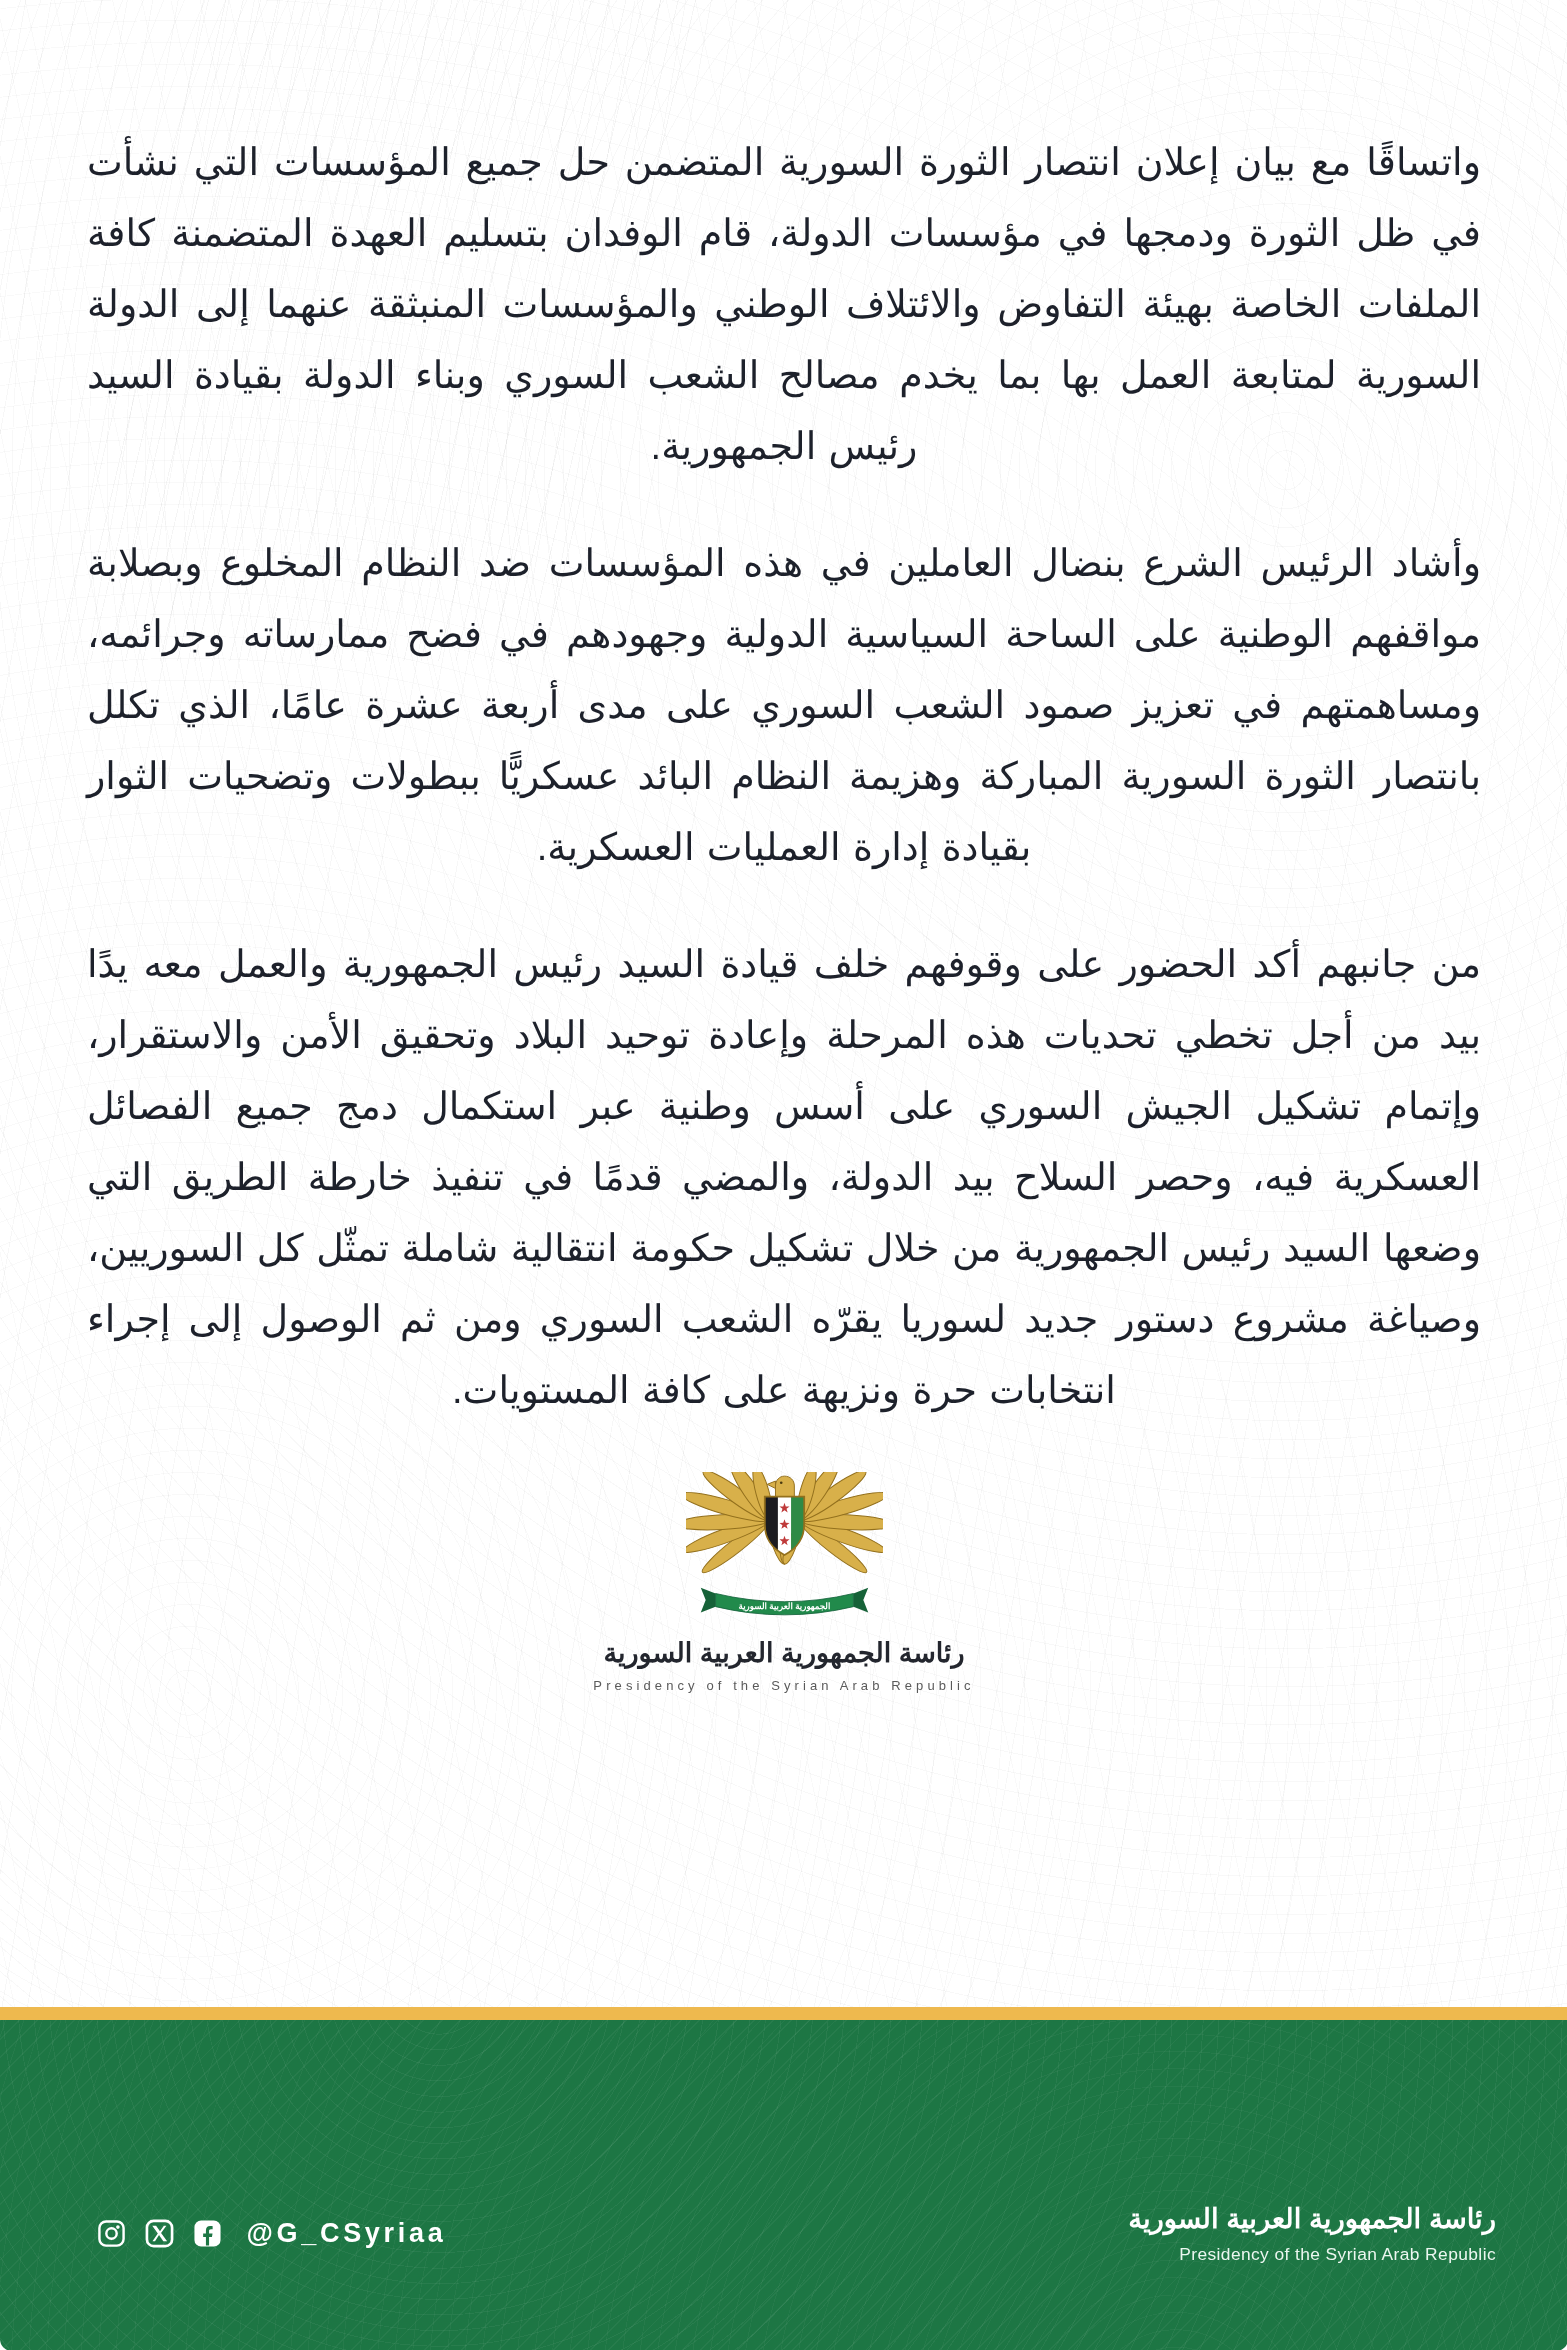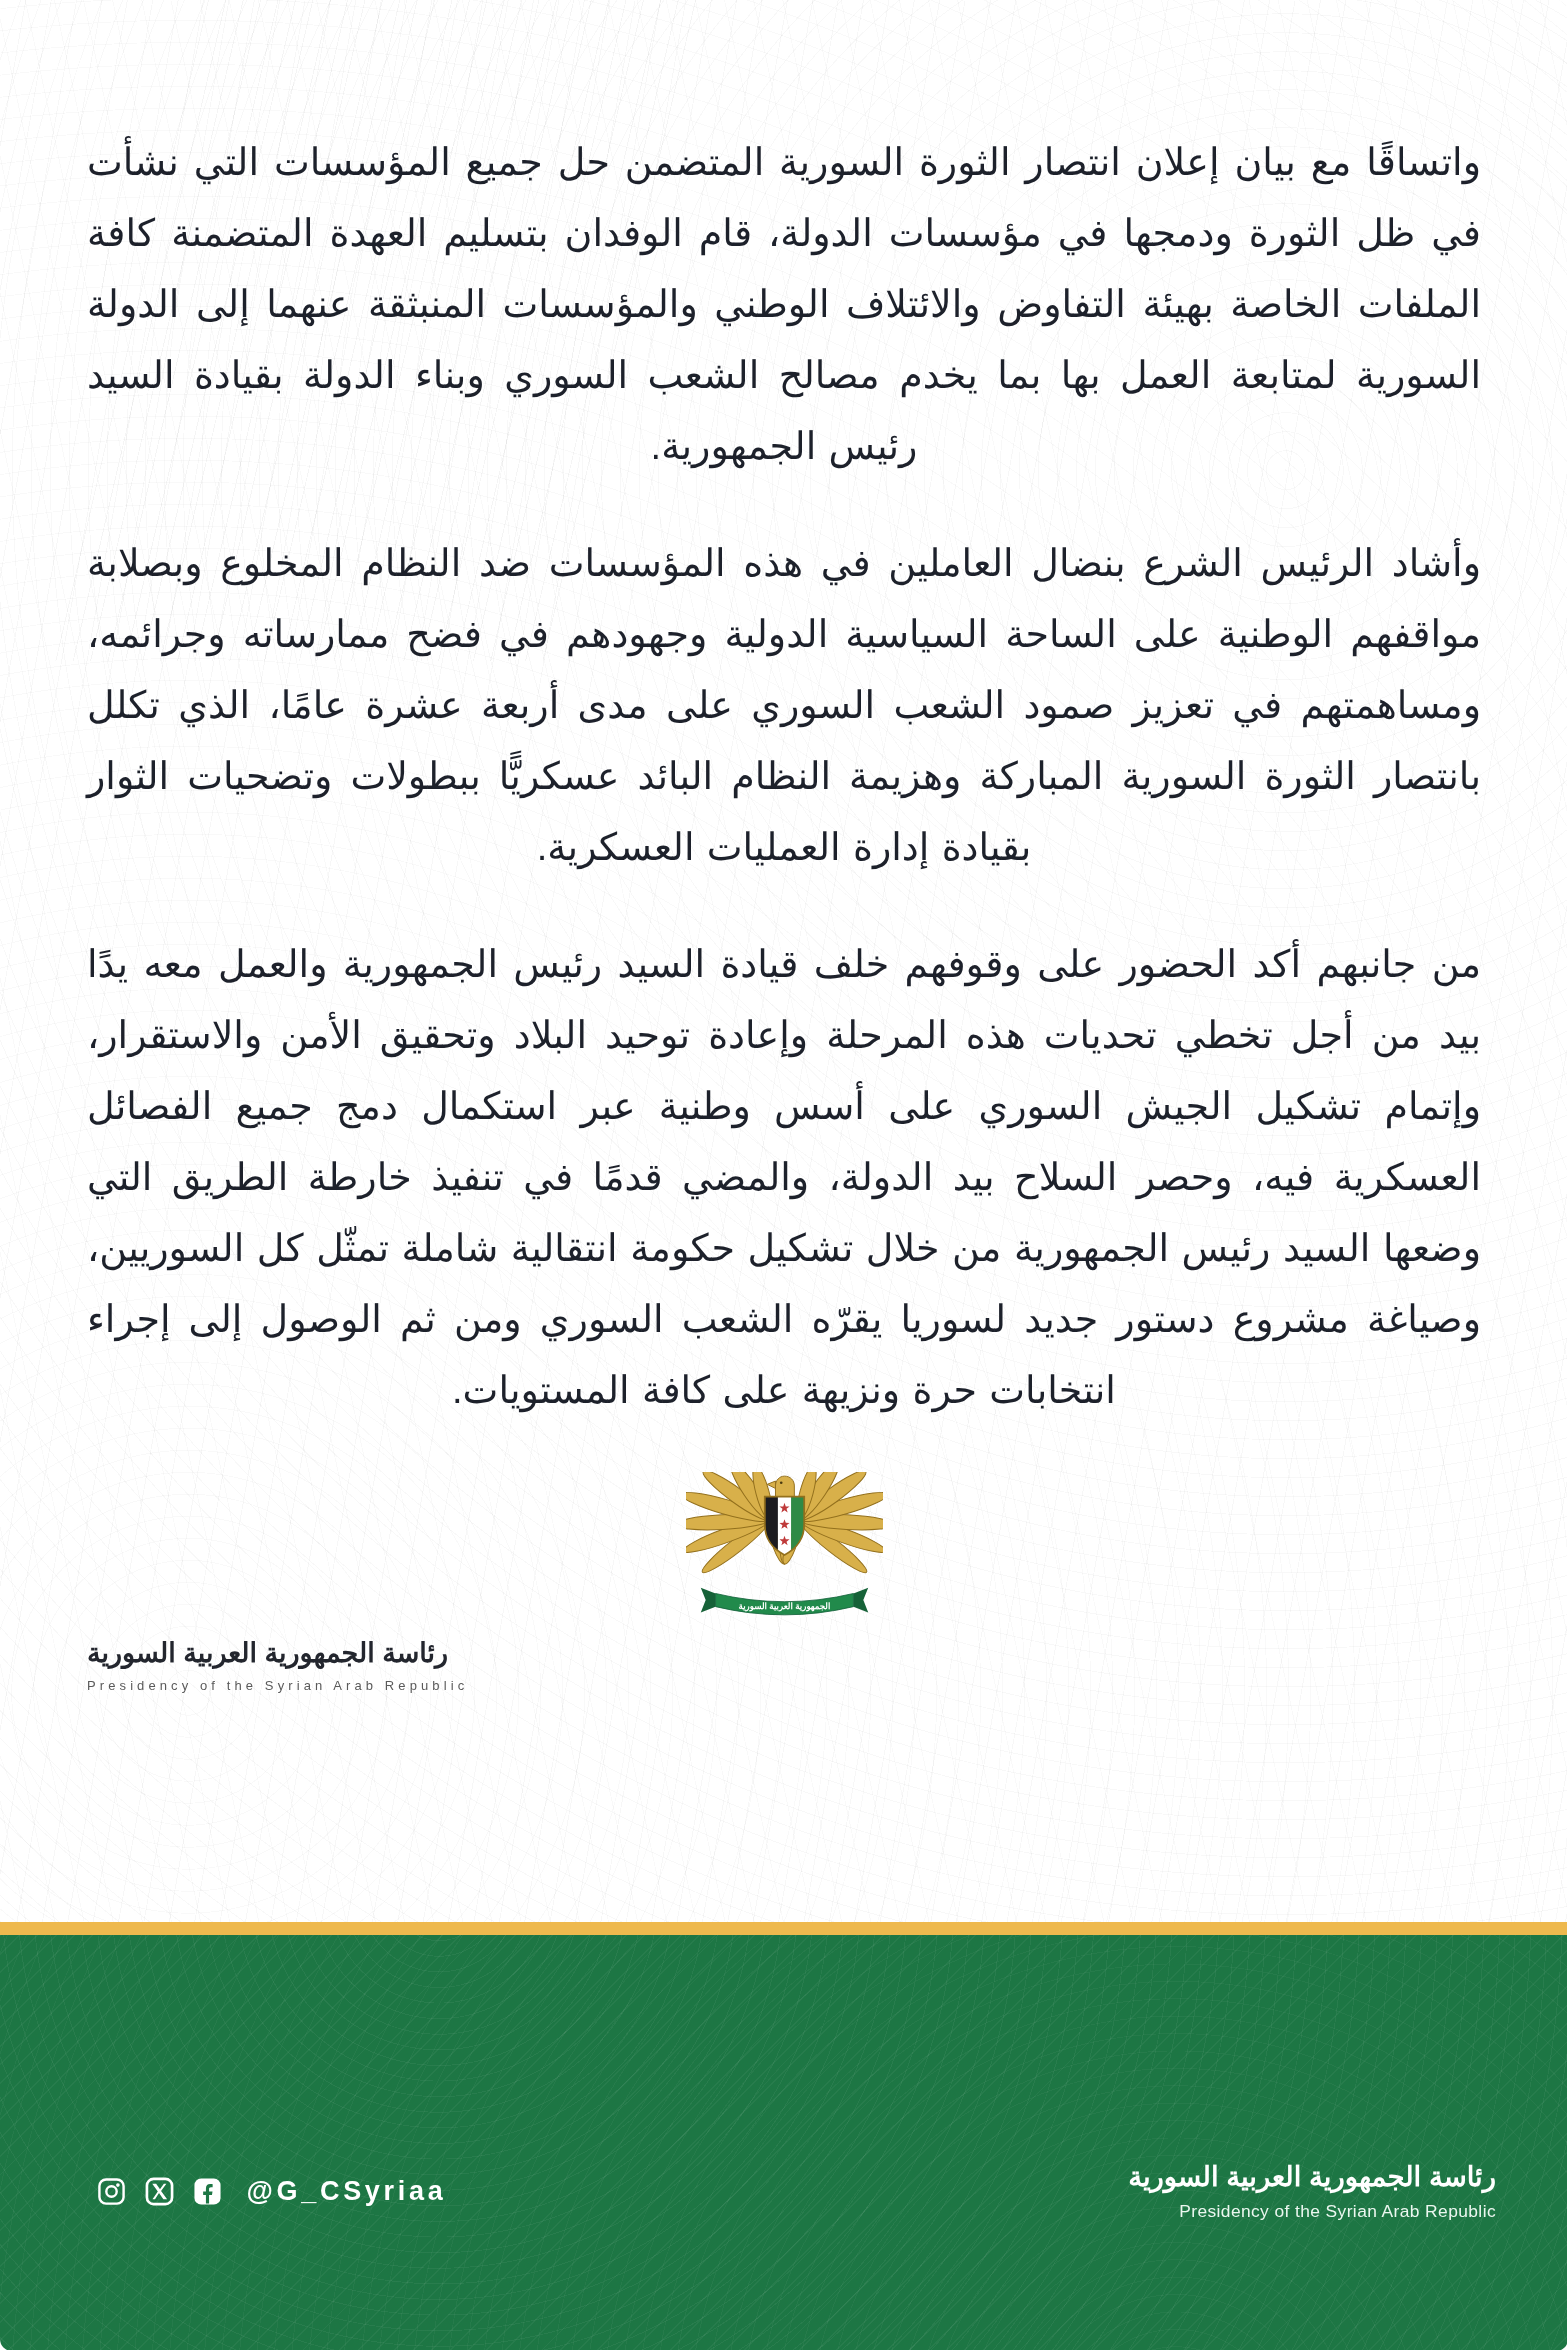--- a/index.html
+++ b/index.html
@@ -47,38 +47,38 @@
     font-size:38px;
     line-height:71px;
     color:#1d212b;
     text-align:justify;
     text-align-last:center;
     word-spacing:1.8px;
   }
   
   .emblem-block{
     margin-top:7.3px;
-    text-align:left;
+    text-align:center;
     direction:rtl;
   }
   .emblem-svg{display:block;margin:0 auto;}
   .caption-ar{
     margin-top:9.2px;
     font-size:27px;font-weight:bold;color:#23262e;
   }
   .caption-en{
     margin-top:9.2px;
     direction:ltr;
     font-size:13px;letter-spacing:4.1px;color:#5a5a5a;
   }
   
   .footer{position:absolute;left:0;right:0;bottom:0;}
   .gold-stripe{height:13px;background:#eeb94e;}
   .green-band{
-    position:relative;height:416px;background:#1d7644;overflow:hidden;
+    position:relative;height:331px;background:#1d7644;overflow:hidden;
   }
   .green-band .hatch{
     position:absolute;inset:0;pointer-events:none;
     background:
       repeating-linear-gradient(135deg, rgba(255,255,255,0.045) 0 1.4px, transparent 1.4px 13px),
       repeating-radial-gradient(circle at 28% -10%, rgba(255,255,255,0.05) 0 0.9px, transparent 0.9px 15.6px),
       repeating-radial-gradient(circle at 75% 120%, rgba(255,255,255,0.04) 0 0.9px, transparent 0.9px 17.4px);
   }
   .footer-row{
     position:relative;height:100%;

